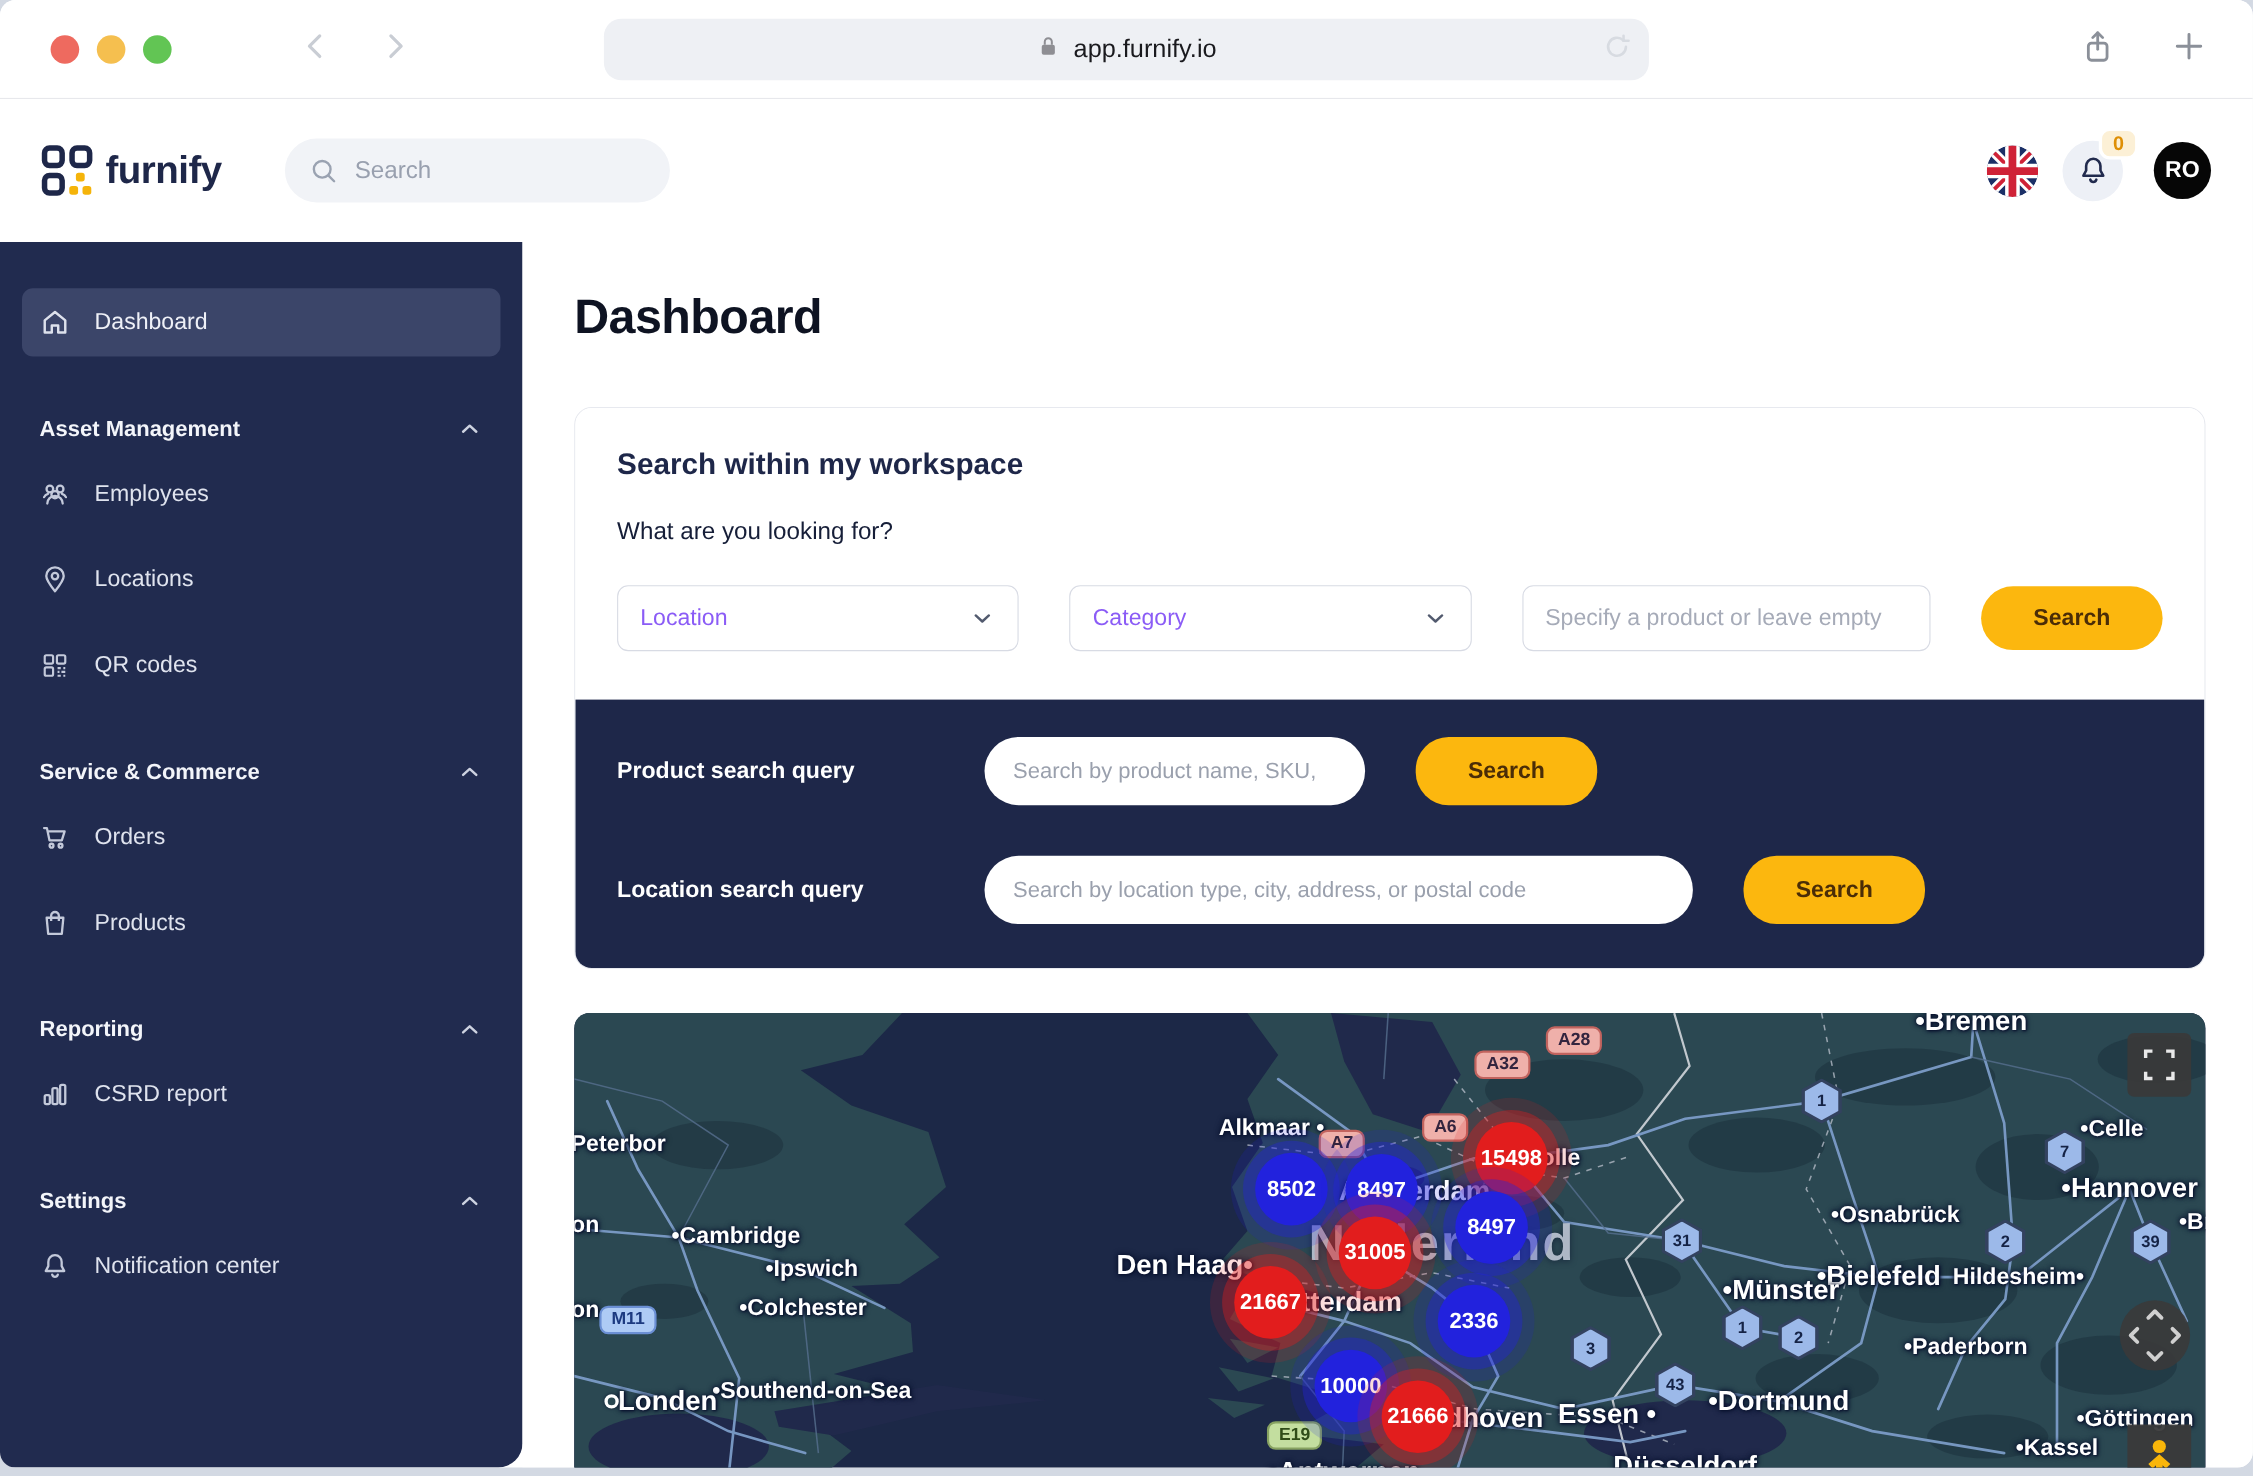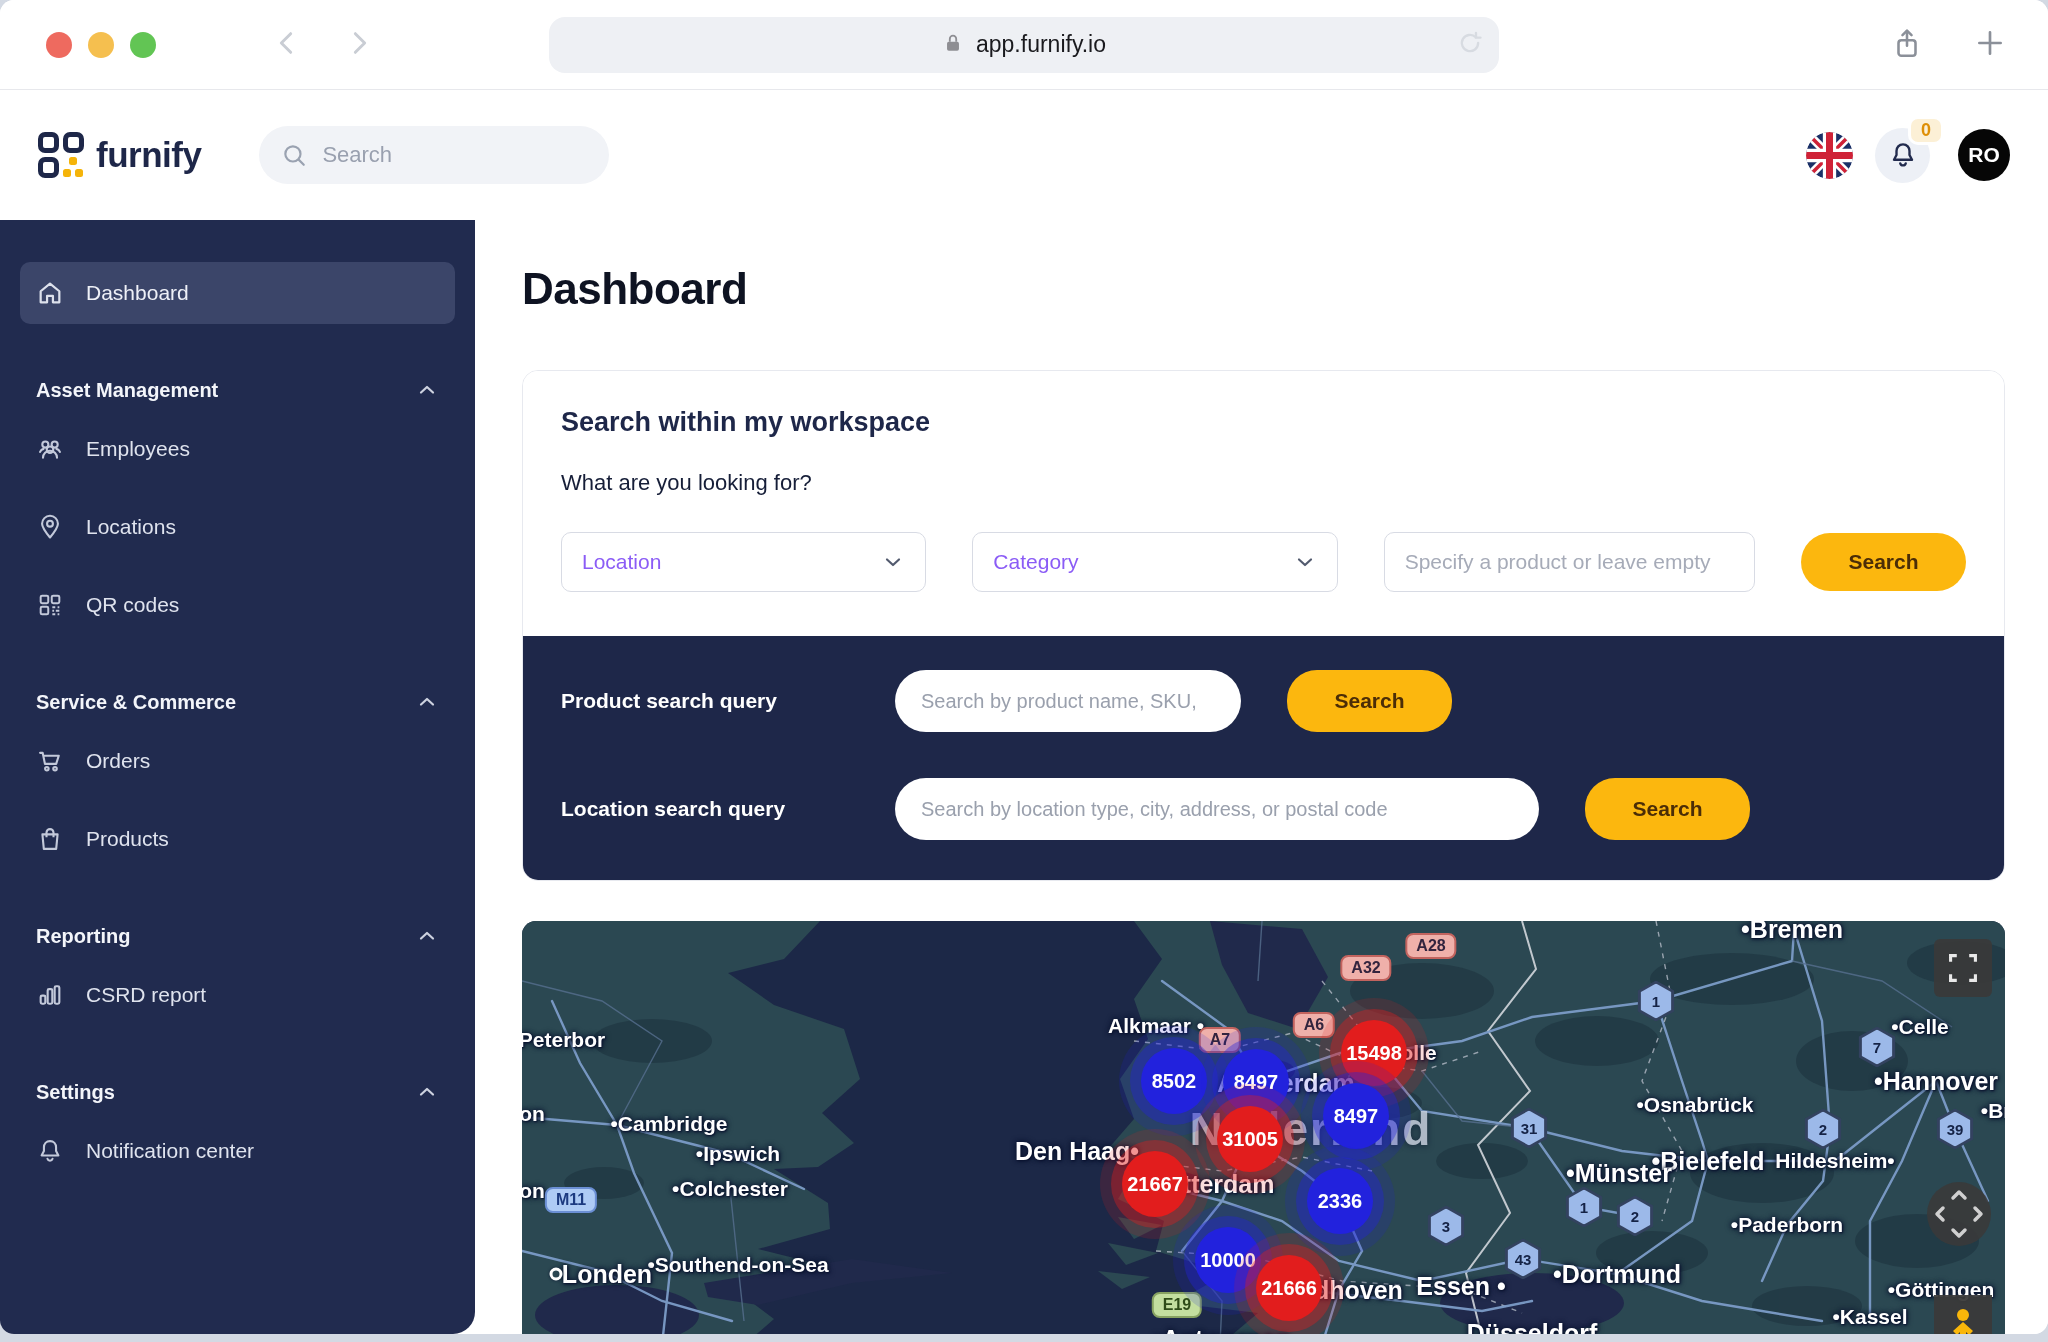--- a/index.html
+++ b/index.html
@@ -477,21 +477,21 @@
             <div class="city lg" style="left: 555px; top: 230px;">Den Haag•</div>
             <div class="city lg" style="left: 690px; top: 263px;">Rotterdam</div>
             <div class="city lg" style="left: 817px; top: 369px;">Eindhoven</div>
             <div class="city lg" style="left: 939px; top: 365px;">Essen •</div>
             <div class="city lg" style="left: 700px; top: 418px;">•Antwerpen</div>
             <div class="city lg" style="left: 1010px; top: 412px;">Düsseldorf</div>
             <div class="city lg" style="left: 1270px; top: 8px;">•Bremen</div>
             <div class="city md" style="left: 1398px; top: 106px;">•Celle</div>
             <div class="city lg" style="left: 1414px; top: 160px;">•Hannover</div>
             <div class="city md" style="left: 1480px; top: 190px;">•Bra</div>
-            <div class="city md" style="left: 1173px; top: 184px;">•Osnabrück</div>
+            <div class="city md" style="left: 1201px; top: 184px;">•Osnabrück</div>
             <div class="city md" style="left: 1313px; top: 240px;">Hildesheim•</div>
             <div class="city lg" style="left: 1186px; top: 240px;">•Bielefeld</div>
             <div class="city lg" style="left: 1097px; top: 252px;">•Münster</div>
             <div class="city md" style="left: 1265px; top: 304px;">•Paderborn</div>
             <div class="city lg" style="left: 1095px; top: 353px;">•Dortmund</div>
             <div class="city md" style="left: 1419px; top: 346px; margin-top: 23px;">•Göttingen</div>
             <div class="city md" style="left: 1348px; top: 396px;">•Kassel</div>
             <div class="country" style="left: 789px; top: 208px;">Nederland</div>
             <div class="ring" style="left: 707px; top: 162px;"></div>
             <div class="ring" style="left: 34px; top: 353px;"></div>

